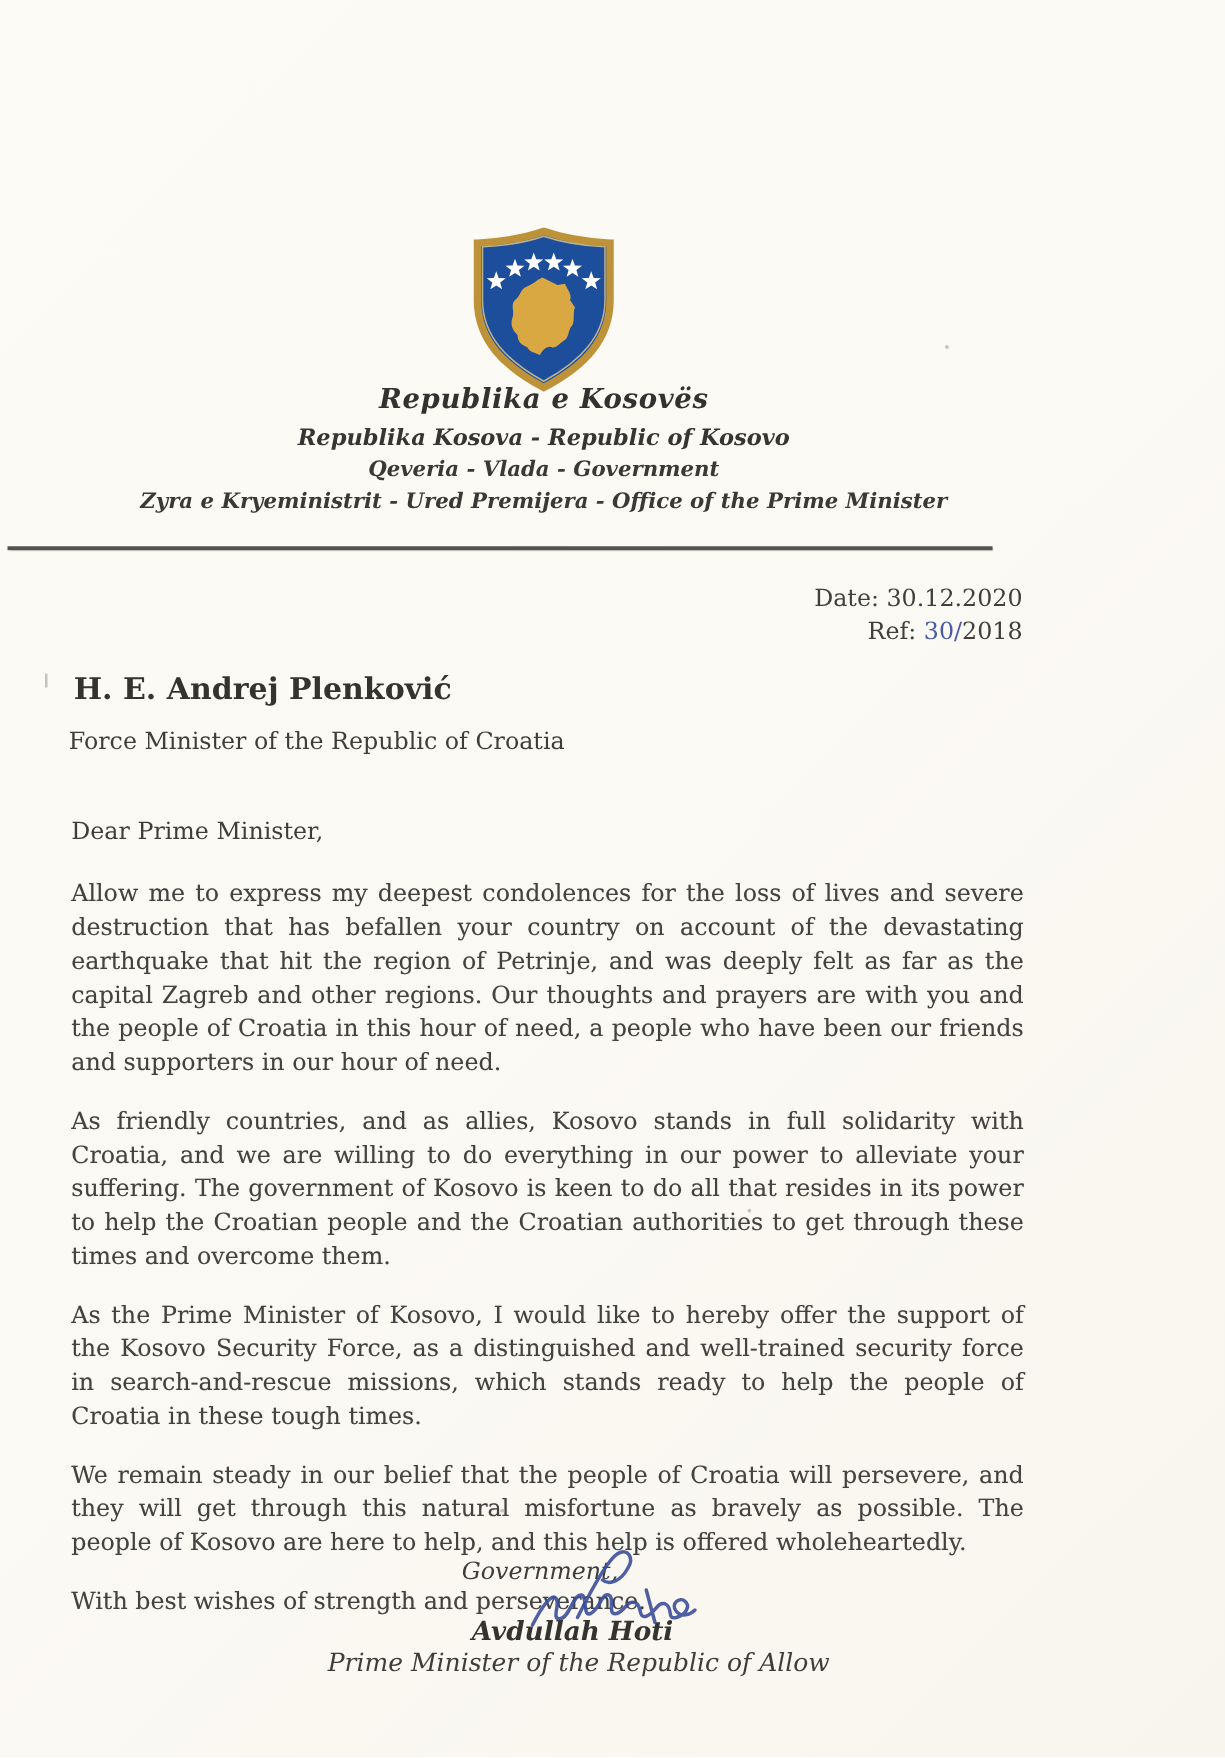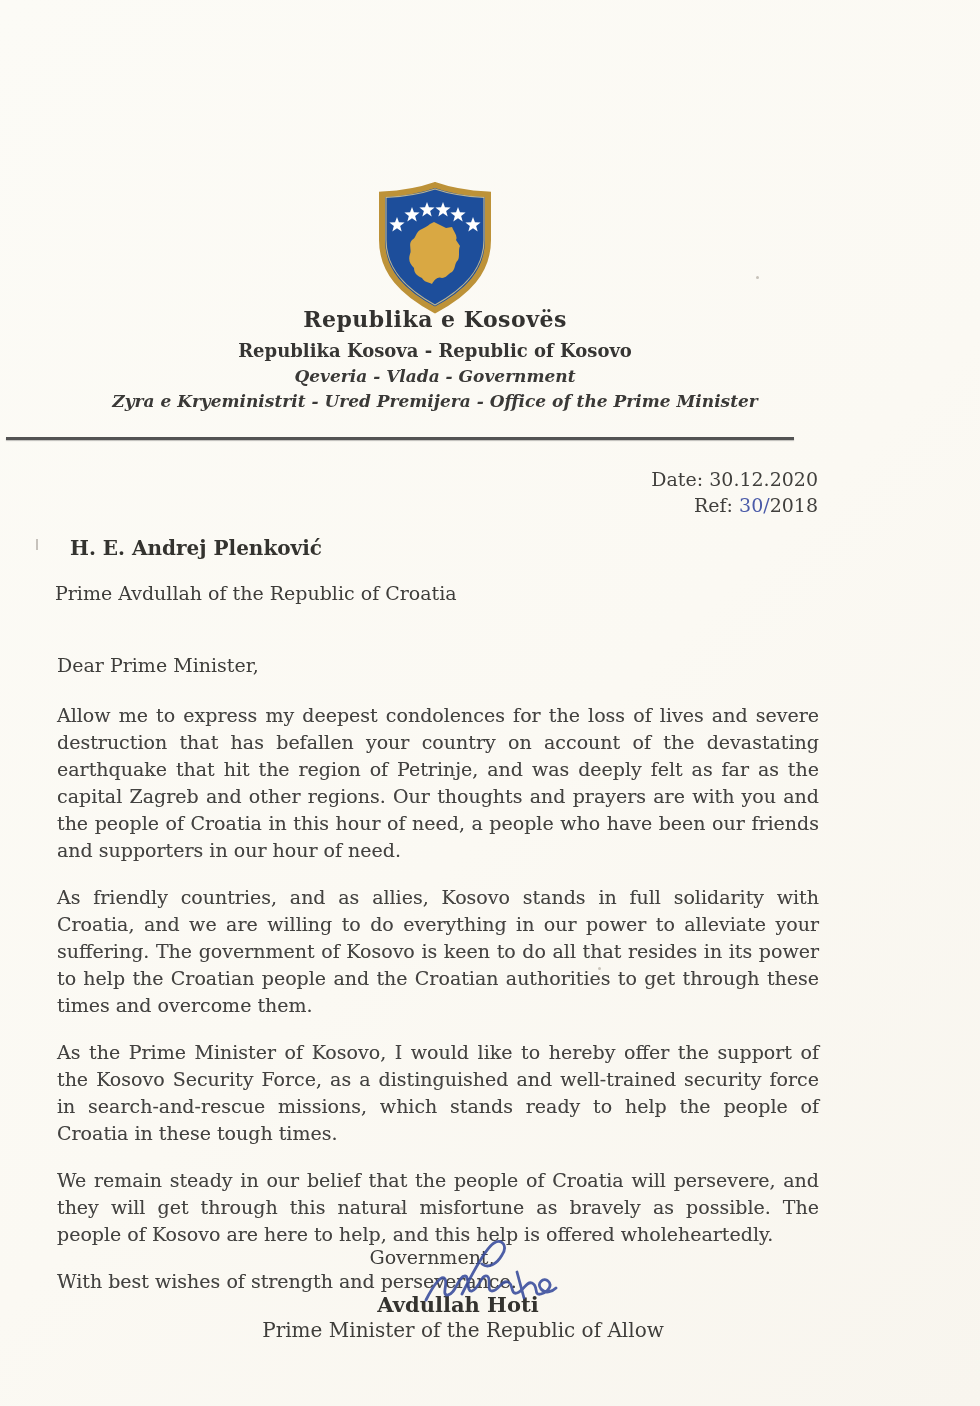--- a/index.html
+++ b/index.html
@@ -6,33 +6,33 @@
   .page{
     position:relative;
     width:980px;height:1406px;
     margin:0 auto;
     background:linear-gradient(135deg,#fcfbf6 0%,#fbf9f3 55%,#f8f5ee 100%);
     font-family:"DejaVu Serif","Liberation Serif",serif;
     color:#3e3d3a;
     overflow:hidden;
   }
   .abs{position:absolute;}
-  .center{text-align:center;}
+  .center{text-align:center;font-style:italic;}
   
   .emblem{left:374px;top:182px;width:122px;height:132px;}
   .lh1{left:0;top:306px;width:870px;font-size:22px;font-weight:bold;color:#333230;letter-spacing:.5px;}
   .lh2{left:0;top:340px;width:870px;font-size:18px;font-weight:bold;color:#363533;}
   .lh3{left:0;top:366px;width:870px;font-size:17px;font-weight:bold;font-style:italic;color:#3a3937;text-align:center;}
   .lh4{left:0;top:391px;width:870px;font-size:17px;font-weight:bold;font-style:italic;color:#3a3937;}
   .divider{left:6px;top:437px;width:788px;height:3px;background:#535353;box-shadow:0 1px 1px rgba(80,80,80,.35);}
   
   .meta{top:466px;right:162px;text-align:right;font-size:19px;line-height:26px;color:#403f3c;}
   .ink{color:#4a5aa8;}
   
-  .rname{left:70px;top:536px;font-size:20px;font-weight:bold;color:#34332f;}
+  .rname{left:59px;top:536px;font-size:24px;font-weight:bold;color:#34332f;}
   .rtitle{left:55px;top:582px;font-size:19px;}
   .salutation{left:57px;top:654px;font-size:19px;}
   
   .body{left:57px;top:702px;width:762px;font-size:19px;line-height:27px;text-align:justify;color:#434240;}
   .body p{margin:0 0 20px 0;text-shadow:0 0 .6px rgba(90,90,90,.35);}
   .body p:last-child{text-align:left;}
   
   .sincerely{left:0;top:1246px;width:864px;font-size:19px;}
   .signame{left:0;top:1292px;width:916px;font-size:21px;font-weight:bold;color:#34332f;}
   .sigtitle{left:0;top:1318px;width:926px;font-size:20px;}
@@ -75,21 +75,21 @@
       <span>Date:</span>
       <span>30.12.2020</span>
     </div>
     <div>
       <span>Ref:</span>
       <span class="ink">30/</span><span>2018</span>
     </div>
   </div>
 
   <div class="abs rname">H. E. Andrej Plenković</div>
-  <div class="abs rtitle">Prime Avdullah of the Republic of Croatia</div>
+  <div class="abs rtitle">Force Minister of the Republic of Croatia</div>
 
   <div class="abs salutation">Dear Prime Minister,</div>
 
   <div class="abs body">
     <p>Allow me to express my deepest condolences for the loss of lives and severe destruction that has befallen your country on account of the devastating earthquake that hit the region of Petrinje, and was deeply felt as far as the capital Zagreb and other regions. Our thoughts and prayers are with you and the people of Croatia in this hour of need, a people who have been our friends and supporters in our hour of need.</p>
     <p>As friendly countries, and as allies, Kosovo stands in full solidarity with Croatia, and we are willing to do everything in our power to alleviate your suffering. The government of Kosovo is keen to do all that resides in its power to help the Croatian people and the Croatian authorities to get through these times and overcome them.</p>
     <p>As the Prime Minister of Kosovo, I would like to hereby offer the support of the Kosovo Security Force, as a distinguished and well-trained security force in search-and-rescue missions, which stands ready to help the people of Croatia in these tough times.</p>
     <p>We remain steady in our belief that the people of Croatia will persevere, and they will get through this natural misfortune as bravely as possible. The people of Kosovo are here to help, and this help is offered wholeheartedly.</p>
     <p>With best wishes of strength and perseverance.</p>
   </div>

